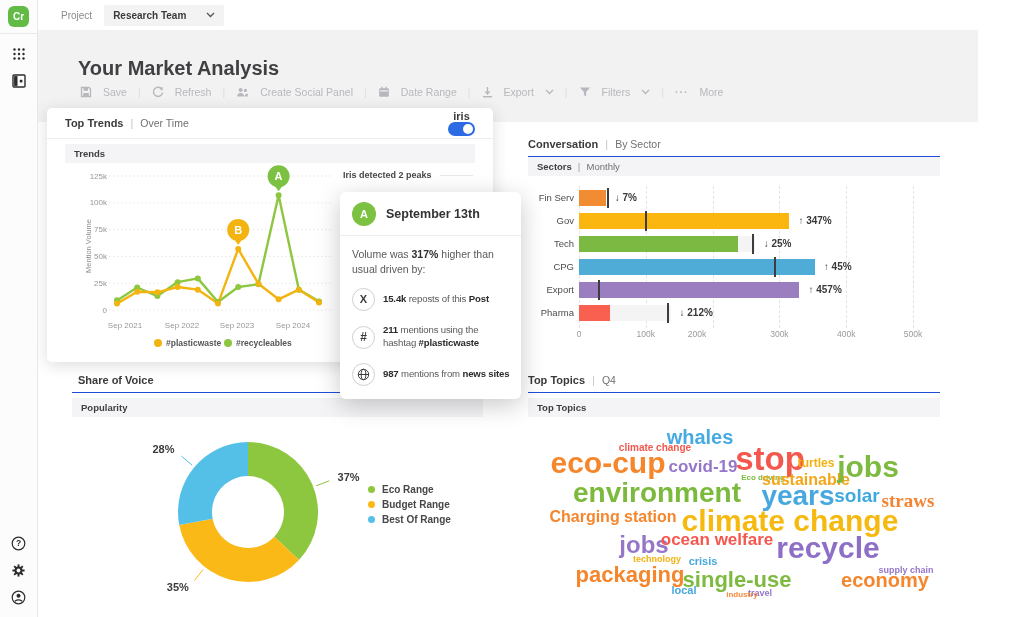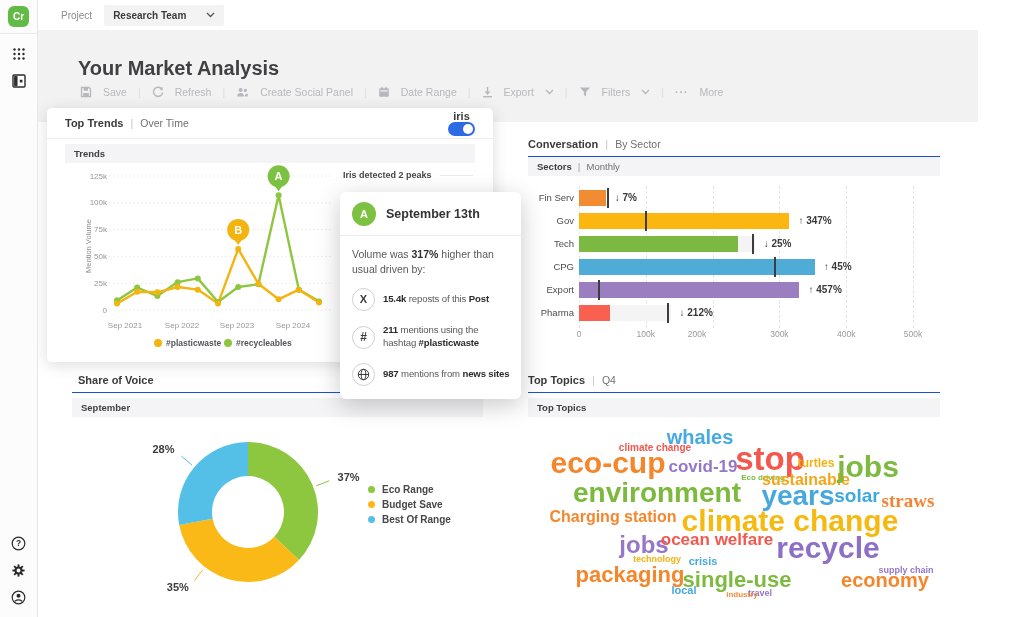--- a/index.html
+++ b/index.html
@@ -392,41 +392,41 @@
         <span class="s-tick" style="left: 334px;">500k</span>
       </div>
   </div>
 </section>
 
 <section class="share-section">
   <div class="sec-head">
     <span class="sec-title">Share of Voice</span>
   </div>
   <div class="strip">
-    <b>September</b>
+    <b>Popularity</b>
   </div>
   <svg id="donut-svg" width="411" height="230">
       <path d="M176,68 A70,70 0 0 1 227.0278039194988,185.9182974150082 L202.2428705871708,162.64369581343277 A36,36 0 0 0 176,102 Z" fill="#8dc63f"></path>
       <path d="M227.0278039194988,185.9182974150082 A70,70 0 0 1 107.23989244899181,151.11669202100077 L140.6376589737672,144.7457273250861 A36,36 0 0 0 202.2428705871708,162.64369581343277 Z" fill="#fbb917"></path>
       <path d="M107.23989244899181,151.11669202100077 A70,70 0 0 1 175.99999999999997,68 L176,102 A36,36 0 0 0 140.6376589737672,144.7457273250861 Z" fill="#54c0e8"></path>
       <line x1="244.15137113429574" y1="111.83913968319307" x2="257.22149710525656" y2="106.82198838955887" stroke="#8dc63f" stroke-width="1"></line>
       <text x="265.62372094373137" y="106.59667684365117" text-anchor="start" font-size="11" font-weight="bold" fill="#3b3b3d">37%</text>
       <line x1="131.05671230122698" y1="195.52478501329074" x2="122.43745164666777" y2="206.55693556378483" stroke="#fbb917" stroke-width="1"></line>
       <text x="116.89649836873684" y="216.64903234624535" text-anchor="end" font-size="11" font-weight="bold" fill="#3b3b3d">35%</text>
       <line x1="120.0787556523146" y1="91.07650449288263" x2="109.35413344864891" y2="82.07747795727109" stroke="#54c0e8" stroke-width="1"></line>
       <text x="102.4597334605781" y="79.29238947009223" text-anchor="end" font-size="11" font-weight="bold" fill="#3b3b3d">28%</text>
     </svg>
   <div id="donut-legend">
       <div class="leg-row">
         <span class="leg-dot" style="background: rgb(141, 198, 63);"></span>
         <span>Eco Range</span>
       </div>
       <div class="leg-row">
         <span class="leg-dot" style="background: rgb(251, 185, 23);"></span>
-        <span>Budget Save</span>
+        <span>Budget Range</span>
       </div>
       <div class="leg-row">
         <span class="leg-dot" style="background: rgb(84, 192, 232);"></span>
         <span>Best Of Range</span>
       </div>
     </div>
 </section>
 
 <section class="topics-section">
   <div class="sec-head">

